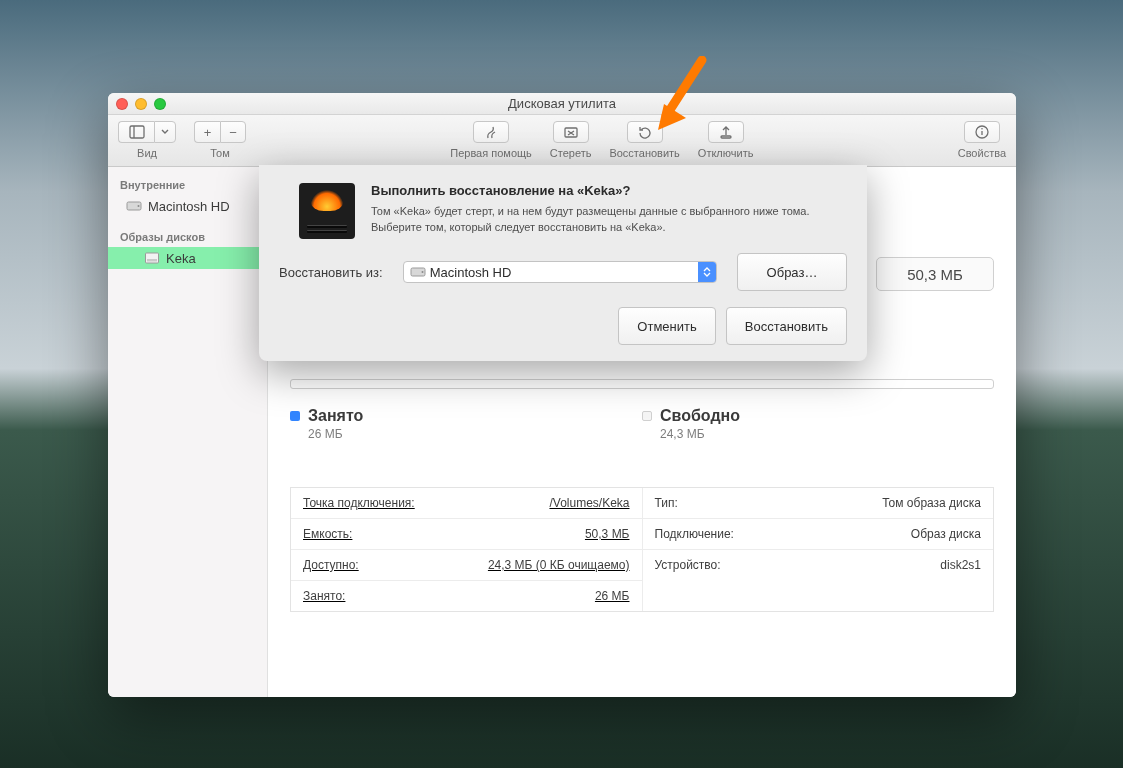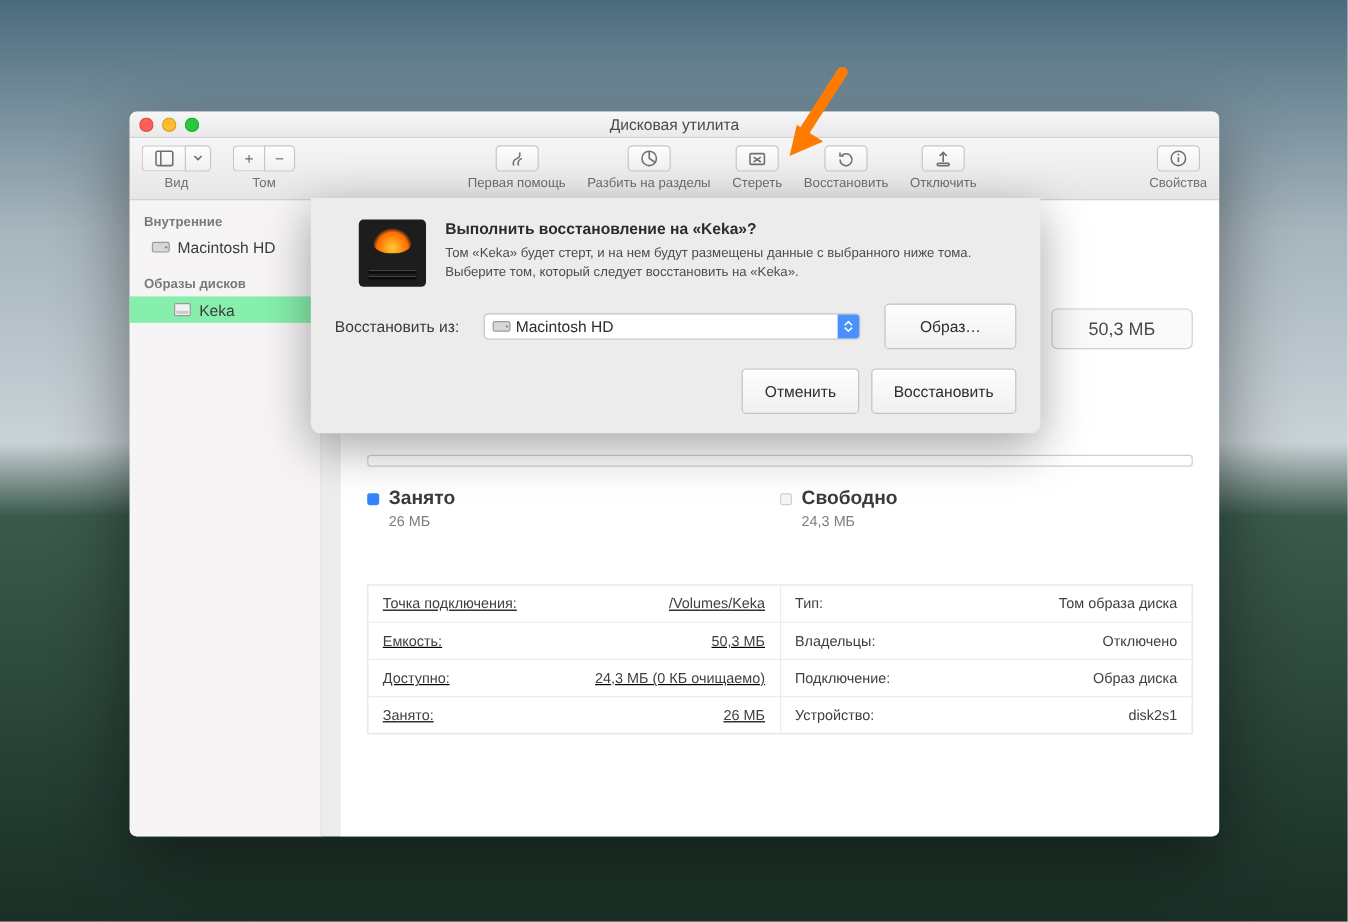--- a/index.html
+++ b/index.html
@@ -17,21 +17,21 @@
 .toolbar { height:52px; background:linear-gradient(#f6f6f6,#e6e6e6); border-bottom:1px solid #c9c9c9; display:flex; align-items:flex-start; padding:6px 10px 0 10px; }
 .tgroup { display:flex; flex-direction:column; align-items:center; margin-right:18px; }
 .tbtncluster { display:flex; }
 .tbtn { height:22px; min-width:36px; background:linear-gradient(#fdfdfd,#f1f1f1); border:1px solid #c7c7c7; border-radius:4px; display:flex; align-items:center; justify-content:center; color:#6d6d6d; font-size:13px; padding:0 6px; }
 .tbtn.segl { border-radius:4px 0 0 4px; border-right:none; }
 .tbtn.segr { border-radius:0 4px 4px 0; }
 .tlabel { font-size:11px; color:#6f6f6f; margin-top:4px; }
 .tb-icon { width:16px; height:16px; stroke:#6f6f6f; fill:none; stroke-width:1.3; }
 .spacer { flex:1; }
 
-.wbody { display:flex; height:calc(100% - 74px);gap:16px; }
+.wbody { display:flex; height:calc(100% - 74px); }
 .sidebar { width:160px; background:#f6f4f5; border-right:1px solid #e0e0e0; padding-top:8px; }
 .sbhdr { font-size:11px; color:#7a7a7a; font-weight:600; padding:4px 12px; }
 .sbitem { display:flex; align-items:center; gap:6px; padding:3px 12px 3px 18px; font-size:13px; color:#3b3b3b; }
 .sbitem .ic { width:16px;height:16px; }
 .sbitem.sel { background:#86efac;padding-left:36px; }
 .main { flex:1; background:#fff; position:relative; padding:20px 22px; overflow:hidden; }
 
 .sizebox { position:absolute; right:22px; top:90px; width:118px; height:34px; border:1px solid #d0d0d0; border-radius:5px; display:flex; align-items:center; justify-content:center; font-size:15px; color:#4a4a4a; background:#fafafa; }
 
 .bar { position:absolute; left:22px; right:22px; top:212px; height:10px; border:1px solid #d0d0d0; border-radius:3px; overflow:hidden; background:#fff; }
@@ -128,29 +128,20 @@
             <svg class="tb-icon" viewBox="0 0 16 16">
               <path d="M5 14c-1-4 1-5 3-6s3-2 2-5"></path>
               <path d="M9 14c-1-4 1-5 3-6"></path>
             </svg>
           </div>
         <div class="tlabel">Первая помощь</div>
       </div>
       <div class="tgroup">
         <div class="tbtn">
             <svg class="tb-icon" viewBox="0 0 16 16">
-              <circle cx="8" cy="8" r="6"></circle>
-              <path d="M8 2v6l4.5 3"></path>
-            </svg>
-          </div>
-        <div class="tlabel">Разбить на разделы</div>
-      </div>
-      <div class="tgroup">
-        <div class="tbtn">
-            <svg class="tb-icon" viewBox="0 0 16 16">
               <rect x="2" y="4" width="12" height="9" rx="1"></rect>
               <path d="M5 7l6 4M11 7l-6 4"></path>
             </svg>
           </div>
         <div class="tlabel">Стереть</div>
       </div>
       <div class="tgroup">
         <div class="tbtn">
             <svg class="tb-icon" viewBox="0 0 16 16">
               <path d="M3 9a5 5 0 1 0 1.5-3.5"></path>
@@ -241,24 +232,20 @@
               </div>
               <div class="prow">
                 <span class="pk">Занято:</span>
                 <span class="pv">26 МБ</span>
               </div>
             </div>
           <div class="pcol" id="props-right">
               <div class="prow">
                 <span class="pk">Тип:</span>
                 <span class="pv">Том образа диска</span>
-              </div>
-              <div class="prow">
-                <span class="pk">Владельцы:</span>
-                <span class="pv">Отключено</span>
               </div>
               <div class="prow">
                 <span class="pk">Подключение:</span>
                 <span class="pv">Образ диска</span>
               </div>
               <div class="prow">
                 <span class="pk">Устройство:</span>
                 <span class="pv">disk2s1</span>
               </div>
             </div>

